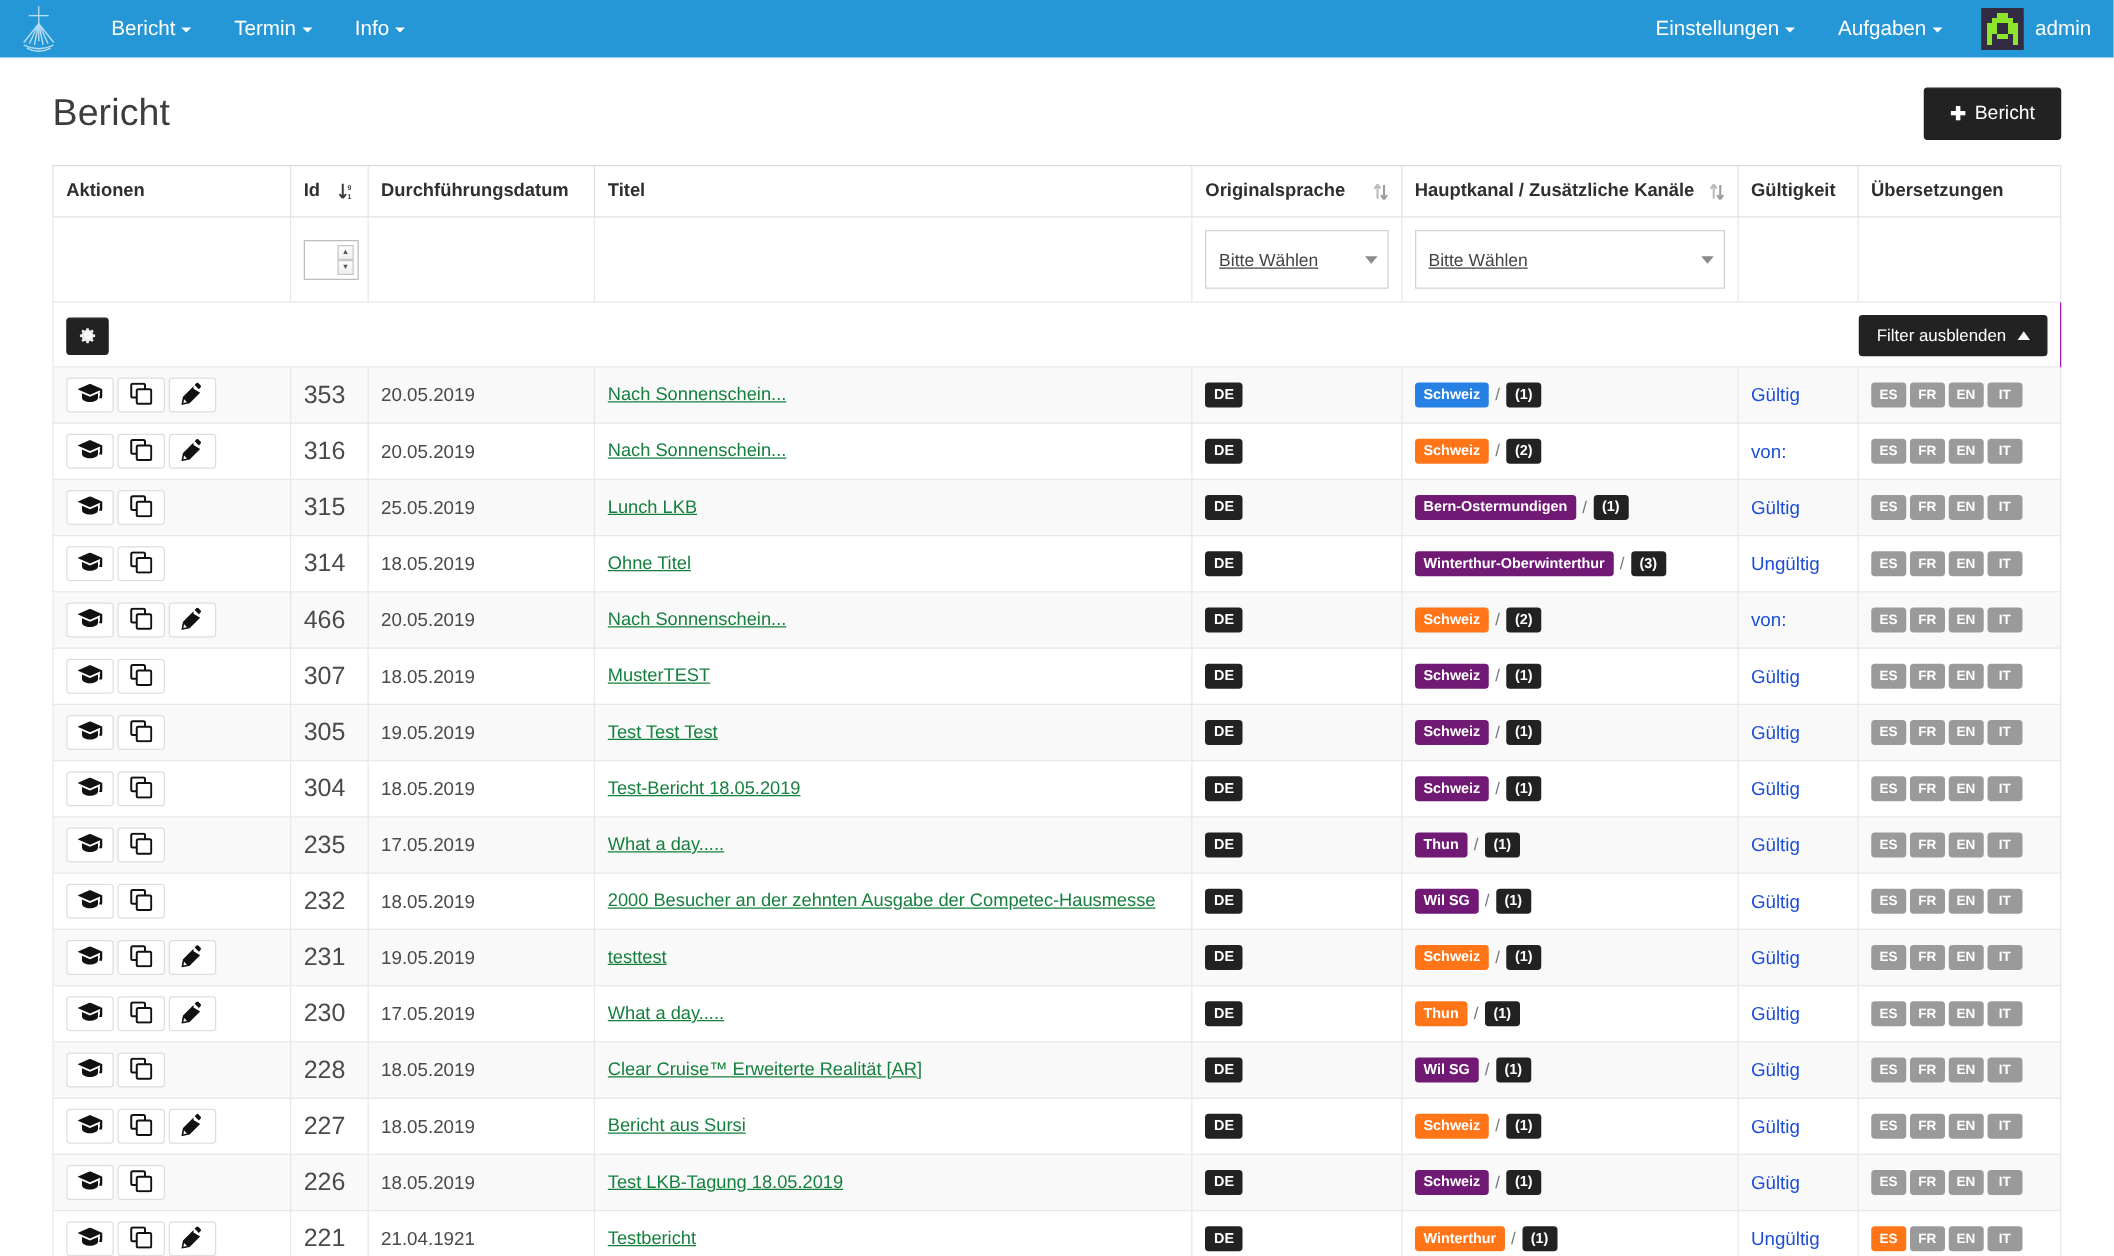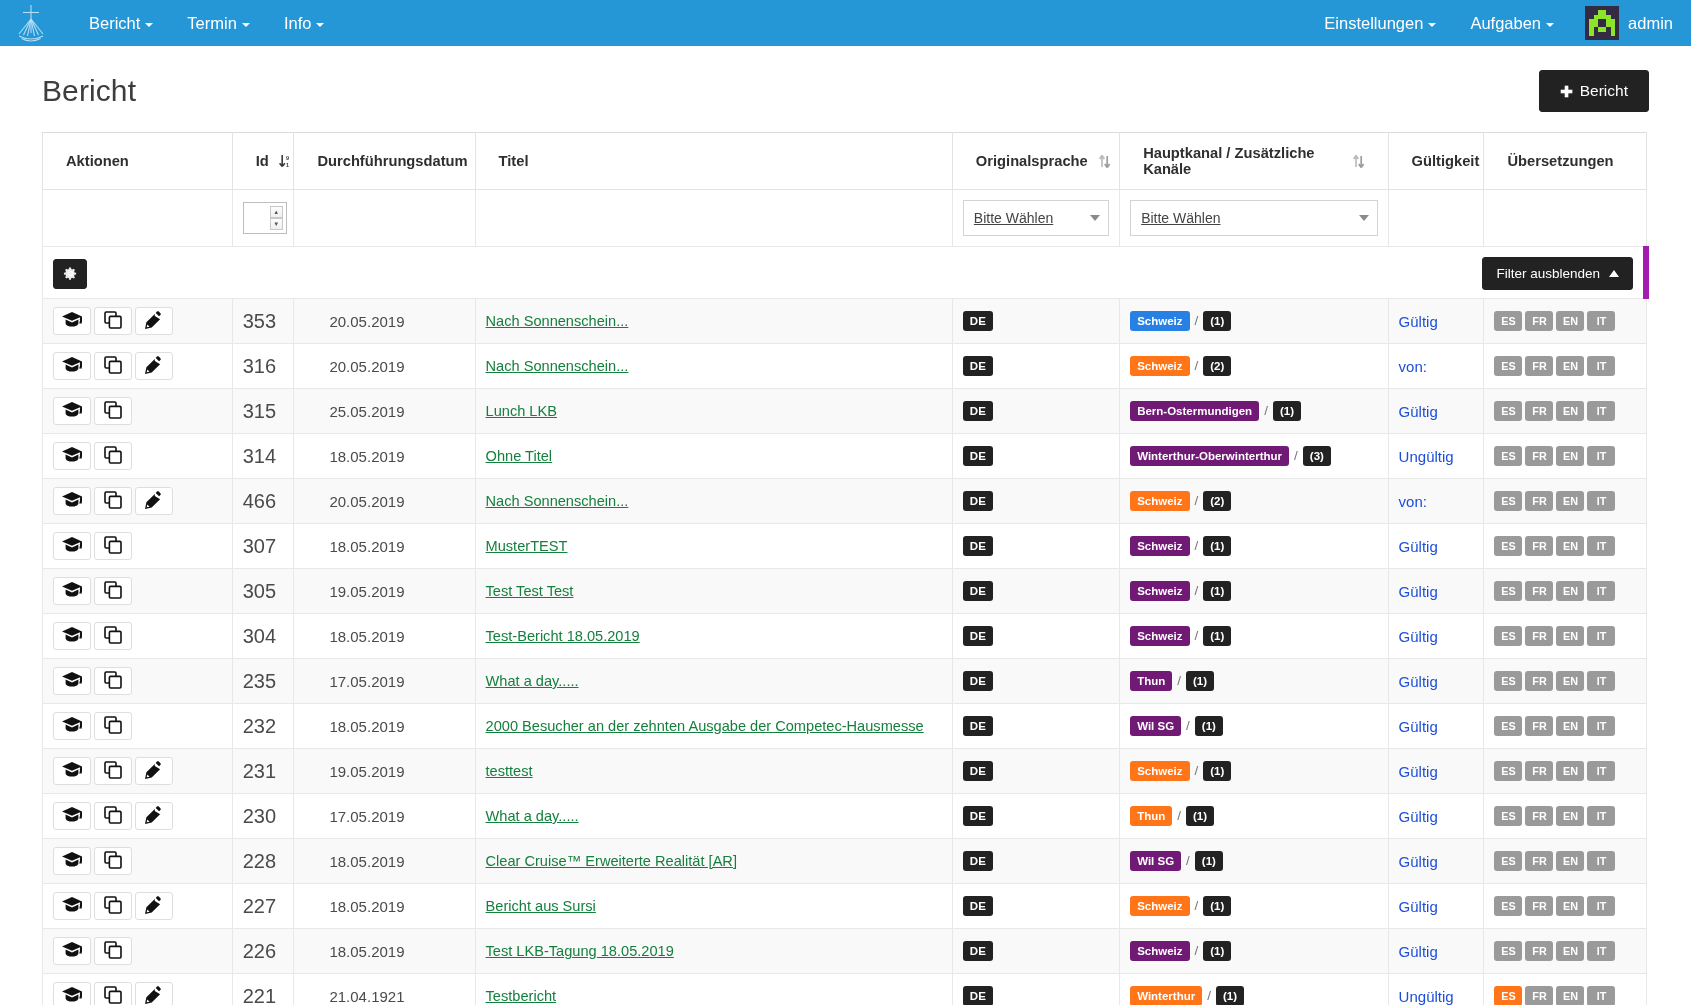--- a/index.html
+++ b/index.html
@@ -99,21 +99,21 @@
     width: 100%;
     border-collapse: collapse;
     font-size: 14.5px;
     table-layout: fixed;
   }
   .tbl th {
     text-align: left;
     font-size: 14.7px;
     font-weight: 700;
     color: #2f2f2f;
-    padding: 12px 23px;
+    padding: 12px 10px;
     border: 1px solid #e3e3e3;
     border-top: 1px solid #dcdcdc;
     vertical-align: middle;
     background: #fff;
   }
   .tbl td {
     border: 1px solid #e8e8e8;
     padding: 8px 10px;
     vertical-align: middle;
     background: #fff;
@@ -137,41 +137,41 @@
   }
   .num-spinner .arrows span {
     flex: 1;
     border: 1px solid #c8c8c8;
     background: linear-gradient(#fdfdfd,#efefef);
     display: flex; align-items: center; justify-content: center;
     font-size: 6px; color: #555; line-height: 1;
   }
   .sel {
     width: 100%;
-    height: 36px;
+    height: 47px;
     border: 1px solid #d3d3d3;
     background: #fff;
     display: flex;
     align-items: center;
     padding: 0 8px 0 10px;
     font-size: 14px;
     color: #444;
     cursor: pointer;
   }
   .sel .sel-label { text-decoration: underline; }
   .sel .sel-caret {
     margin-left: auto;
     width: 0; height: 0;
     border-left: 5px solid transparent;
     border-right: 5px solid transparent;
     border-top: 6px solid #8a8a8a;
   }
 
   
-  .toolbar-row td { border-left: 1px solid #e8e8e8; border-right: 6px solid #a21caf;
+  .toolbar-row td { border-left: 1px solid #e8e8e8; border-right: 1px solid #a21caf;
                     border-top: 1px solid #e8e8e8; border-bottom: none;
                     padding: 10px 10px 8px 10px; }
   .toolbar {
     display: flex;
     align-items: center;
   }
   .gear-btn {
     background: #222;
     border: 1px solid #222;
     border-radius: 3px;
@@ -213,21 +213,21 @@
     background: #fff;
     border-radius: 3px;
     display: inline-flex;
     align-items: center;
     justify-content: center;
     cursor: pointer;
   }
   .act-spacer { width: 38px; height: 28px; }
 
   .cell-id { color: #4a4a4a; font-size: 20px; }
-  .cell-date { color: #4a4a4a; font-size: 15px; margin-left: 25px; }
+  .cell-date { color: #4a4a4a; font-size: 15px; }
   .title-link {
     color: #15803d;
     text-decoration: underline;
     font-size: 14.6px;
     cursor: pointer;
   }
   .cell-valid { color: #1d4ed8; font-size: 15px; }
 
   .badge {
     display: inline-block;

